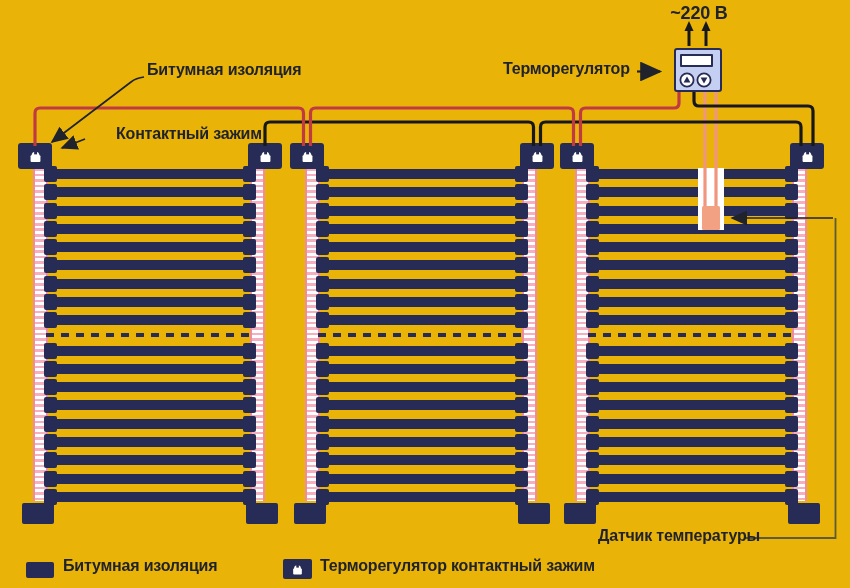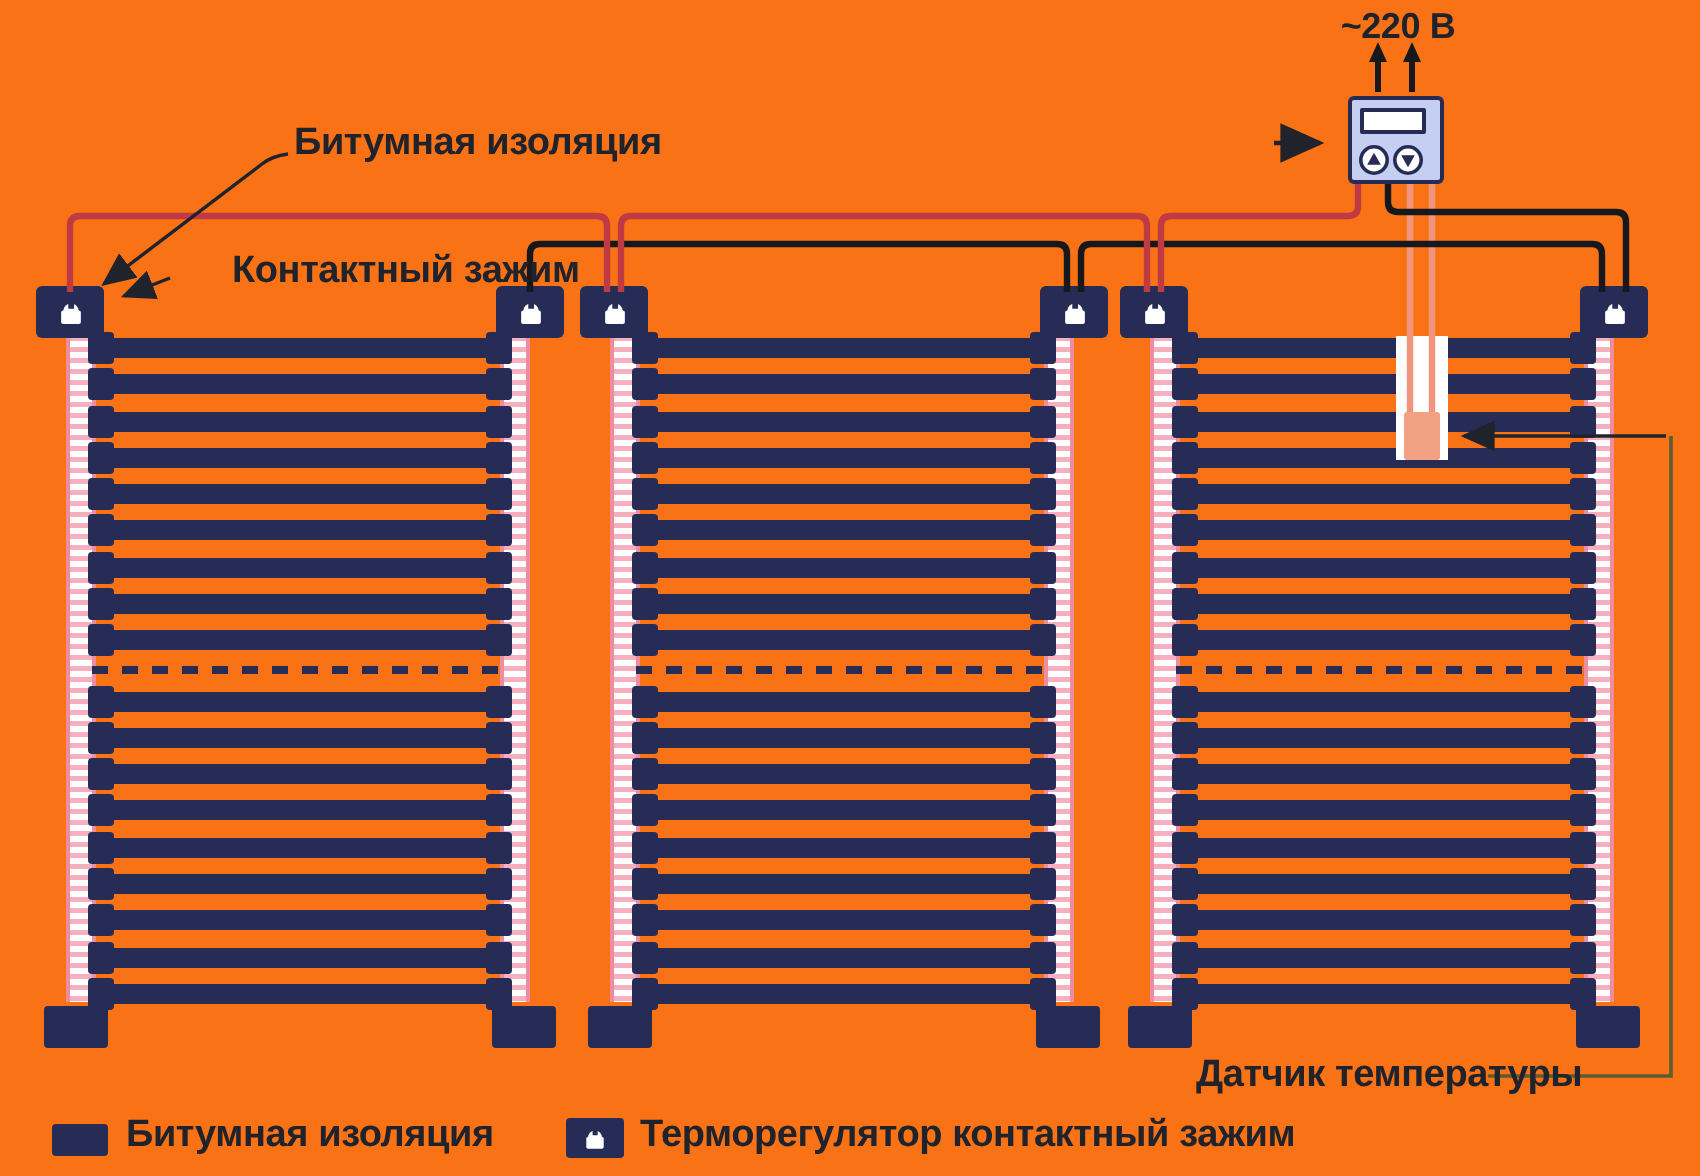--- a/index.html
+++ b/index.html
@@ -1,18 +1,18 @@
 <!DOCTYPE html>
 <html><head>
 <meta charset="utf-8">
 <style>
   html,body{margin:0;padding:0;background:#fff;}
-  #canvas{position:relative;width:850px;height:588px;background:#f97316;overflow:hidden;
+  #canvas{position:relative;width:850px;height:588px;background:#eab308;overflow:hidden;
           font-family:"Liberation Sans",sans-serif;}
-  .lbl{position:absolute;font-weight:700;font-size:19px;color:var(--text);white-space:nowrap;z-index:6;letter-spacing:-0.2px;}
+  .lbl{position:absolute;font-weight:700;font-size:16px;color:var(--text);white-space:nowrap;z-index:6;letter-spacing:-0.2px;}
   
   #panels-layer{position:absolute;inset:0;z-index:1;}
   .panel{position:absolute;top:143px;width:264px;height:382px;}
   .clamp{position:absolute;top:0;width:34px;height:26px;background:var(--navy);border-radius:3px;
          display:flex;align-items:center;justify-content:center;}
   .clamp.left{left:0;} .clamp.right{left:230px;}
   .bus{position:absolute;top:25px;width:15px;height:333px;box-sizing:border-box;
        background:repeating-linear-gradient(180deg,var(--busPink) 0 2.5px,#fff 2.5px 5.5px);
        border-left:2px solid var(--busEdge);border-right:2px solid var(--busEdge);}
   .bus.left{left:15px;} .bus.right{left:232px;}
@@ -208,20 +208,21 @@
     <line x1="637" y1="71.5" x2="660" y2="71.5" stroke="#20232b" stroke-width="2.2" marker-end="url(#ah)"></line>
 
     <path d="M144,77 Q136,78 131,82 L52,142" stroke="#20232b" stroke-width="1.7" fill="none" marker-end="url(#ah)"></path>
     <path d="M85,139 L62,148" stroke="#20232b" stroke-width="1.7" fill="none" marker-end="url(#ah)"></path>
 
     <path d="M744,538 H835.5 V218" stroke="#5d5c33" stroke-width="1.8" fill="none"></path>
     <line x1="833" y1="218" x2="732" y2="218" stroke="#20232b" stroke-width="1.7" marker-end="url(#ah)"></line>
   </svg>
 
   <div class="lbl" style="left:660px;top:3px;width:78px;text-align:center;font-size:18px;">~220 В</div>
+  <div class="lbl" style="left:503px;top:60px;">Терморегулятор</div>
   <div class="lbl" style="left:147px;top:61px;">Битумная изоляция</div>
   <div class="lbl" style="left:88px;top:125px;margin-left:28px;">Контактный зажим</div>
   <div class="lbl" style="left:598px;top:527px;">Датчик температуры</div>
 
   <div class="legend-swatch" style="left:26px;top:562px;width:28px;height:16px;"></div>
   <div class="lbl" style="left:63px;top:557px;">Битумная изоляция</div>
   <div class="legend-swatch" id="legend-clamp-swatch" style="left:283px;top:559px;width:29px;height:20px;">
       <svg width="15" height="15" viewBox="0 0 20 20">
   <circle cx="10" cy="9" r="4.6" fill="#fff"></circle>
   <rect x="4.2" y="8.5" width="11.6" height="8" rx="1.2" fill="#fff"></rect>

